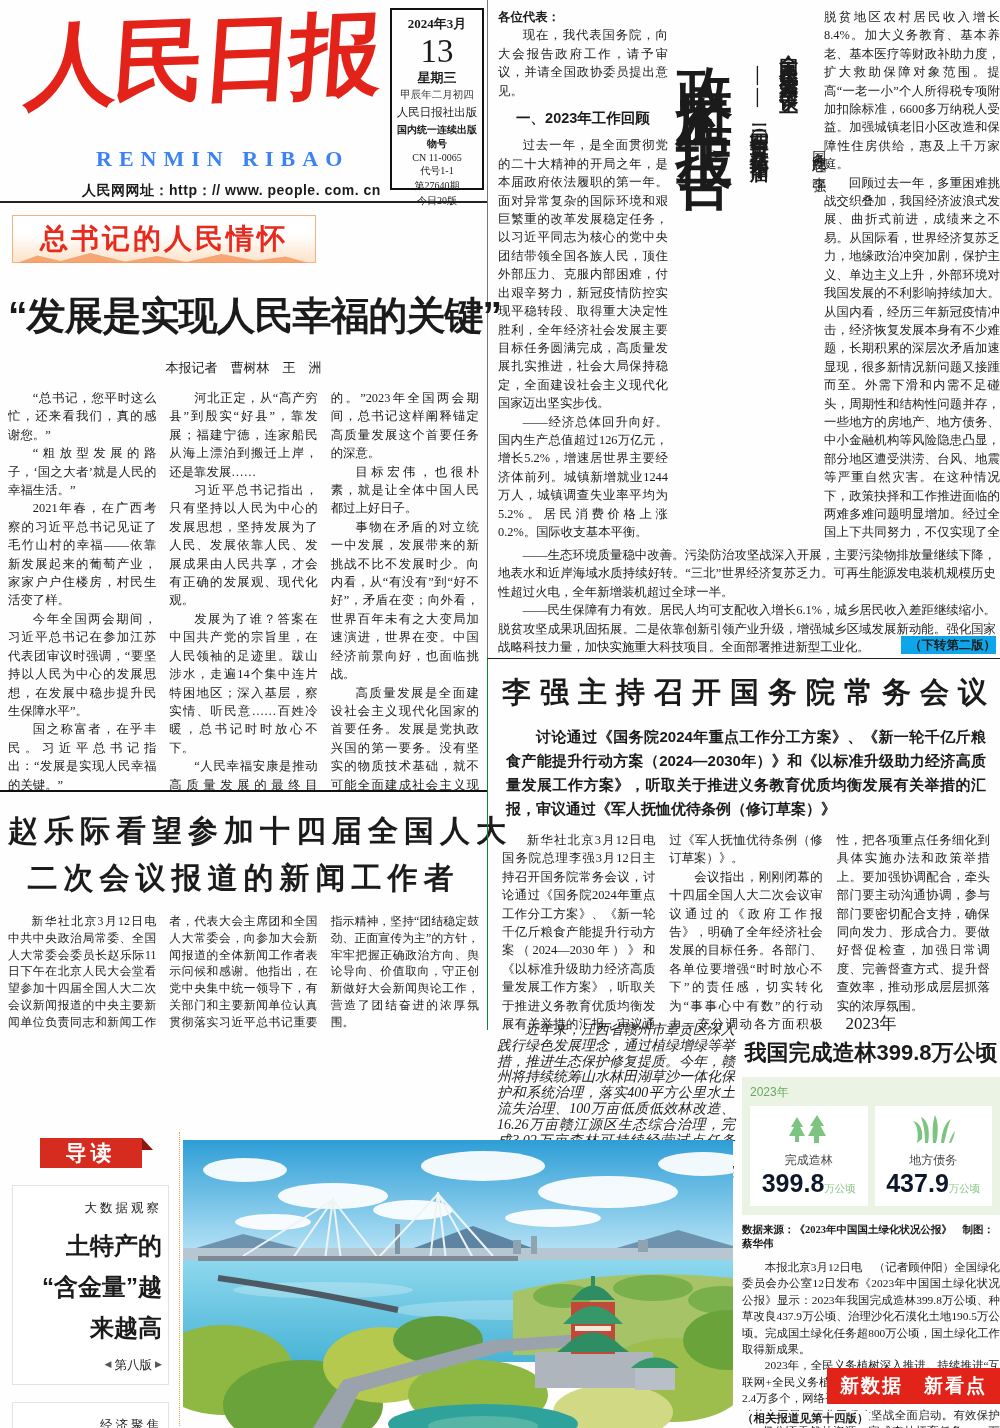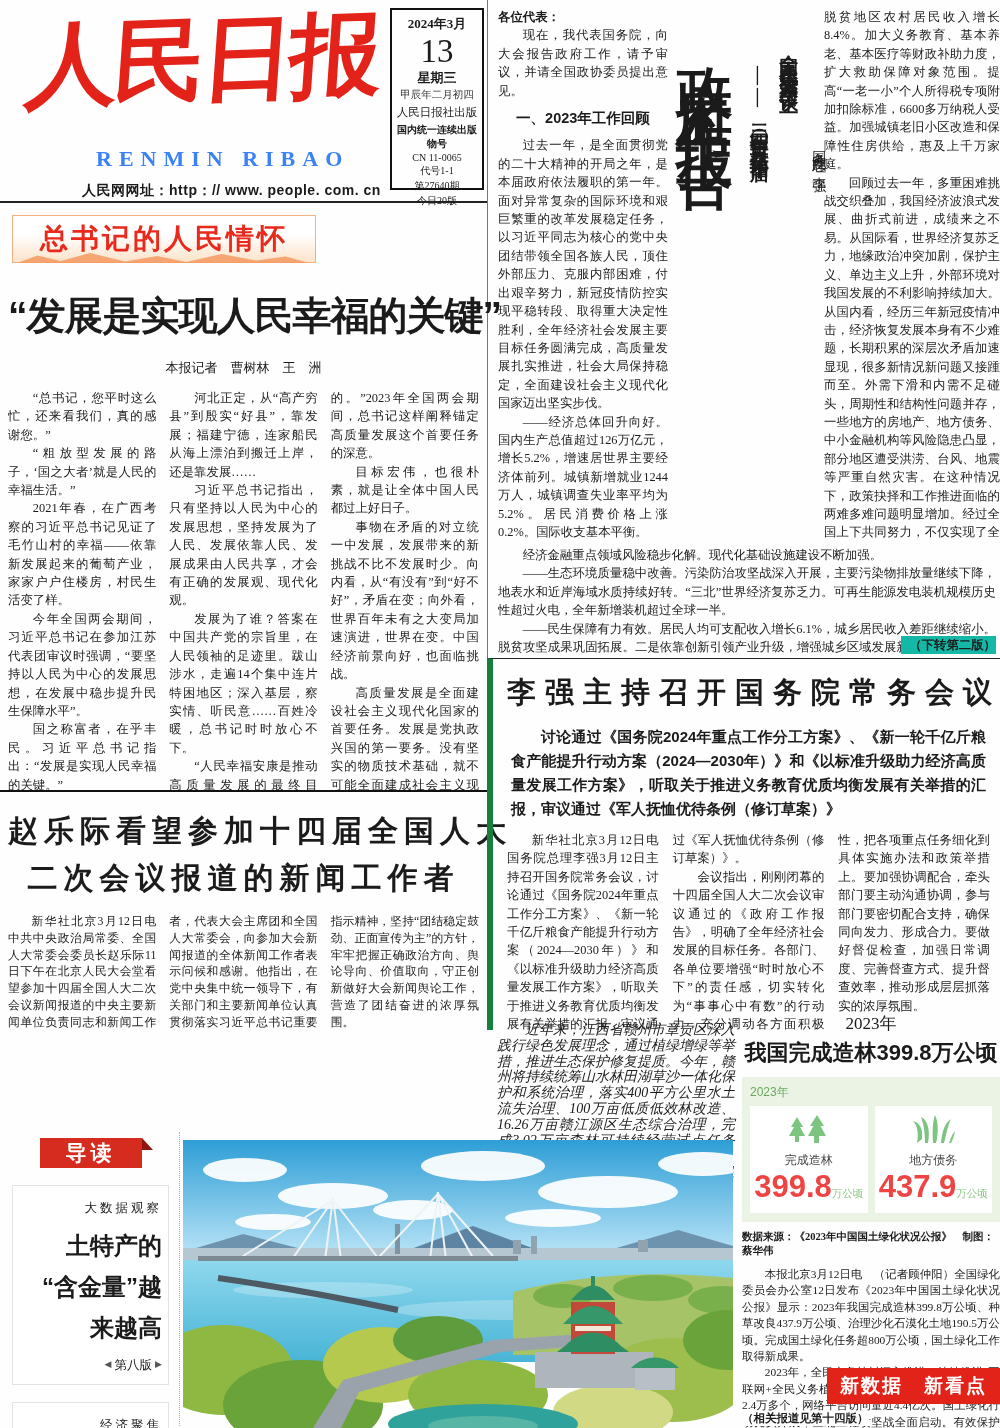--- a/index.html
+++ b/index.html
@@ -34,24 +34,24 @@
   .rcol2 div p:first-child{text-indent:0;}
   .salut{font-weight:bold;text-indent:0 !important;}
   .rsec{font-weight:bold;font-size:14.5px;text-align:center;margin:9px 0;}
   .rtitle{width:156px;height:100%;writing-mode:vertical-lr;box-sizing:border-box;padding-top:14px;}
   .rtitle-big{font-weight:900;font-size:56px;letter-spacing:17px;line-height:1.3;}
   .rtitle-sub{font-weight:bold;font-size:19px;letter-spacing:3px;line-height:1.55;}
   .sub1{padding-top:44px;margin-left:4px;}
   .sub2{padding-top:18px;}
   .rspeaker{font-size:14px;letter-spacing:2px;padding-top:118px;margin-left:6px;}
   .report-bottom{position:relative;height:108px;overflow:hidden;margin-top:6px;padding-right:4px;}
-  .turn{position:absolute;right:4px;bottom:0;font-weight:bold;background:#14b8a6;padding-left:8px;font-size:12.4px;}
-
-  
-  #liqiang{position:absolute;left:487px;top:658px;width:513px;height:372px;border-left:6px solid #15803d;
+  .turn{position:absolute;right:4px;bottom:0;font-weight:bold;background:#0ea5e9;padding-left:8px;font-size:12.4px;}
+
+  
+  #liqiang{position:absolute;left:487px;top:658px;width:513px;height:372px;border-left:1px solid #15803d;
            border-top:1px solid #222;padding:14px 10px 0 14px;box-sizing:border-box;}
   .lq-head{font-weight:900;font-size:29px;letter-spacing:9px;text-align:center;white-space:nowrap;}
   .lq-sub{margin:12px 4px 10px;font-weight:bold;font-size:15px;line-height:24px;text-align:justify;text-indent:2em;}
   .lq-body{column-count:3;column-gap:14px;height:206px;overflow:hidden;}
   .lq-body p:first-child{}
 
   
   #fazhan{position:absolute;left:0;top:203px;width:487px;height:587px;padding:12px 8px 0;box-sizing:border-box;}
   .banner{position:relative;width:302px;height:46px;margin-left:4px;border:1px solid #f4b183;
           background:linear-gradient(180deg,#ffffff 40%,#fde3c9);display:flex;align-items:center;
@@ -91,21 +91,21 @@
 
   
   #greening{position:absolute;left:742px;top:1012px;width:258px;height:416px;}
   .gr-kicker{text-align:center;font-size:17px;}
   .gr-head{text-align:center;font-weight:900;font-size:22px;margin-top:3px;white-space:nowrap;}
   .gr-panel{margin-top:9px;background:#eaf3e4;padding:7px 8px 9px;}
   .gr-label{color:#67a95c;font-size:12px;}
   .gr-cards{display:flex;gap:7px;margin-top:5px;}
   .gr-card{flex:1;background:#fff;text-align:center;padding:9px 2px 8px;}
   .gr-card .lbl{font-size:12px;color:#444;margin-top:3px;}
-  .gr-num{font-size:31px;color:#ef4444;font-weight:bold;}
+  .gr-num{font-size:25px;color:#0f172a;font-weight:bold;}
   .gr-unit{font-size:10.5px;color:#8cc788;}
   .gr-src{font-size:10.5px;margin-top:8px;font-weight:600;}
   .gr-body{margin-top:8px;font-size:11.4px;line-height:16.4px;text-align:justify;height:232px;overflow:hidden;}
   .gr-body p{margin:0;text-indent:2em;}
   .gr-badge{position:absolute;right:0;bottom:24px;background:#e2231a;color:#fff;font-weight:900;
             font-size:19px;padding:5px 13px;letter-spacing:2px;}
   .gr-see{position:absolute;left:0;bottom:2px;font-weight:bold;font-size:11.5px;background:#fefefe;}
 </style>
 </head>
 <body>
@@ -149,21 +149,20 @@
       </div>
       <div class="rcol2 btxt">
         <div>
             <p>脱贫地区农村居民收入增长8.4%。加大义务教育、基本养老、基本医疗等财政补助力度，扩大救助保障对象范围。提高“一老一小”个人所得税专项附加扣除标准，6600多万纳税人受益。加强城镇老旧小区改造和保障性住房供给，惠及上千万家庭。</p>
             <p>回顾过去一年，多重困难挑战交织叠加，我国经济波浪式发展、曲折式前进，成绩来之不易。从国际看，世界经济复苏乏力，地缘政治冲突加剧，保护主义、单边主义上升，外部环境对我国发展的不利影响持续加大。从国内看，经历三年新冠疫情冲击，经济恢复发展本身有不少难题，长期积累的深层次矛盾加速显现，很多新情况新问题又接踵而至。外需下滑和内需不足碰头，周期性和结构性问题并存，一些地方的房地产、地方债务、中小金融机构等风险隐患凸显，部分地区遭受洪涝、台风、地震等严重自然灾害。在这种情况下，政策抉择和工作推进面临的两难多难问题明显增加。经过全国上下共同努力，不仅实现了全年预期发展目标，许多方面还出现积极向好变化。特别是我们深化了新时代做好经济工作的规律性认识，积累了克服重大困难的宝贵经验。实践充分表明，在以习近平同志为核心的党中央坚强领导下，中国人民有勇气、有智慧、有能力战胜任何艰难险阻，中国发展必将长风破浪、未来可期！</p>
           </div>
       </div>
     </div>
     <div class="report-bottom btxt">
       <div>
-          <p>经济金融重点领域风险稳步化解。现代化基础设施建设不断加强。</p>
           <p>——生态环境质量稳中改善。污染防治攻坚战深入开展，主要污染物排放量继续下降，地表水和近岸海域水质持续好转。“三北”世界经济复苏乏力。可再生能源发电装机规模历史性超过火电，全年新增装机超过全球一半。</p>
           <p>——民生保障有力有效。居民人均可支配收入增长6.1%，城乡居民收入差距继续缩小。脱贫攻坚成果巩固拓展。二是依靠创新引领产业升级，增强城乡区域发展新动能。强化国家战略科技力量，加快实施重大科技项目。全面部署推进新型工业化。</p>
         </div>
       <span class="turn">（下转第二版）</span>
     </div>
   </div>
 
   <div id="fazhan">
     <div class="banner sans">总书记的人民情怀</div>
     <div class="fz-head sans">“发展是实现人民幸福的关键”</div>

